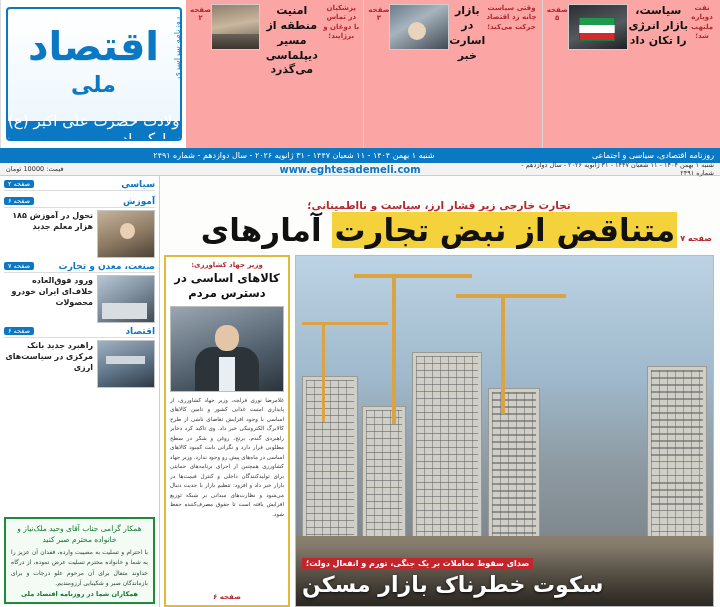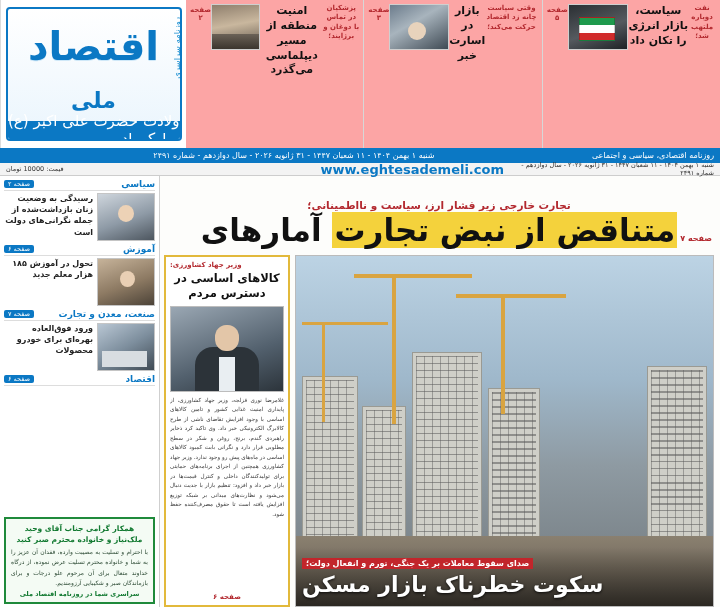--- a/index.html
+++ b/index.html
@@ -59,21 +59,21 @@
   .masthead .paper-sub {
     position: absolute;
     top: 8px; right: 8px;
     color: #1a8ed1;
     font-size: 8.5px;
     transform: rotate(-90deg);
     transform-origin: 100% 0;
   }
   .masthead .paper-name2 {
     position: absolute;
-    bottom: 26px; left: 0; right: 0;
+    bottom: 42px; left: 0; right: 0;
     text-align: center;
     color: #0b78c4;
     font-size: 22px;
     font-weight: bold;
   }
   .masthead .masthead-strip {
     position: absolute;
     bottom: 0; left: 0; right: 0;
     height: 18px;
     background: #0b78c4;
@@ -185,21 +185,21 @@
     height: 13px;
     background: #f3f3f3;
     border-bottom: 1px solid #cdcdcd;
     display: flex;
     align-items: center;
     font-size: 6.5px;
     color: #333;
     padding: 0 6px;
   }
   .sub-bar .sb-right { flex: 0 0 210px; text-align: right; }
-  .sub-bar .sb-mid   { flex: 1; color: #0b78c4; font-weight: bold; font-size: 13px; }
+  .sub-bar .sb-mid   { flex: 1; text-align: center; color: #0b78c4; font-weight: bold; font-size: 10px; }
   .sub-bar .sb-left  { flex: 0 0 190px; text-align: left; }
 
   
   .main {
     position: absolute;
     top: 176px; left: 0; right: 0; bottom: 0;
     display: flex;
     flex-direction: row;
   }
 
@@ -302,21 +302,21 @@
     flex: 0 0 126px;
     border: 2px solid #e2b93b;
     background: #ffffff;
     padding: 4px;
     display: flex;
     flex-direction: column;
   }
   .note-kicker {
     font-size: 7px;
     color: #b3292f;
-    text-align: left;
+    text-align: center;
     font-weight: bold;
     margin-bottom: 2px;
   }
   .note-head {
     font-size: 11.5px;
     font-weight: bold;
     text-align: center;
     line-height: 1.35;
     color: #111;
     margin-bottom: 4px;
@@ -425,21 +425,21 @@
     margin-top: auto;
     border: 2px solid #1f8a3b;
     background: #f4fbf4;
     padding: 4px 5px;
     display: flex;
     flex-direction: column;
     gap: 2px;
   }
   .green-title {
     font-size: 7.5px;
-    font-weight: bold;
+    font-weight: normal;
     color: #137a32;
     text-align: center;
     line-height: 1.5;
   }
   .green-body {
     font-size: 6px;
     color: #2c4a34;
     line-height: 1.7;
     text-align: justify;
   }
@@ -549,55 +549,55 @@
       </div>
     </div>
 
     <div class="index-col">
 
       <div class="idx-item">
         <div class="idx-top">
           <span class="idx-section">سیاسی</span>
           <span class="idx-page">صفحه ۲</span>
         </div>
-        <div class="idx-body">
-          <div class="idx-thumb tb-1"></div>
-          <div class="idx-text">رسیدگی به وضعیت زنان بازداشت‌شده از جمله نگرانی‌های دولت است</div>
-        </div>
       </div>
 
       <div class="idx-item">
         <div class="idx-top">
           <span class="idx-section">آموزش</span>
           <span class="idx-page">صفحه ۶</span>
         </div>
         <div class="idx-body">
           <div class="idx-thumb tb-2"></div>
           <div class="idx-text">تحول در آموزش ۱۸۵ هزار معلم جدید</div>
         </div>
       </div>
 
       <div class="idx-item">
         <div class="idx-top">
           <span class="idx-section">صنعت، معدن و تجارت</span>
           <span class="idx-page">صفحه ۷</span>
         </div>
         <div class="idx-body">
           <div class="idx-thumb tb-3"></div>
-          <div class="idx-text">ورود فوق‌العاده بهره‌ای برای خودرو محصولات</div>
+          <div class="idx-text">ورود فوق‌العاده خلاف‌ای ایران خودرو محصولات</div>
         </div>
       </div>
 
       <div class="idx-item">
         <div class="idx-top">
           <span class="idx-section">اقتصاد</span>
           <span class="idx-page">صفحه ۶</span>
         </div>
+        <div class="idx-body">
+          <div class="idx-thumb tb-4"></div>
+          <div class="idx-text">راهبرد جدید بانک مرکزی در سیاست‌های ارزی</div>
+        </div>
       </div>
 
       <div class="green-box">
         <div class="green-title">همکار گرامی جناب آقای وحید ملک‌نیاز و خانواده محترم صبر کنید</div>
         <div class="green-body">با احترام و تسلیت به مصیبت وارده، فقدان آن عزیز را به شما و خانواده محترم تسلیت عرض نموده، از درگاه خداوند متعال برای آن مرحوم علو درجات و برای بازماندگان صبر و شکیبایی آرزومندیم.</div>
-        <div class="green-sign">سراسری شما در روزنامه اقتصاد ملی</div>
+        <div class="green-sign">همکاران شما در روزنامه اقتصاد ملی</div>
       </div>
     </div>
   </div>
 </div>
 
 </body></html>

